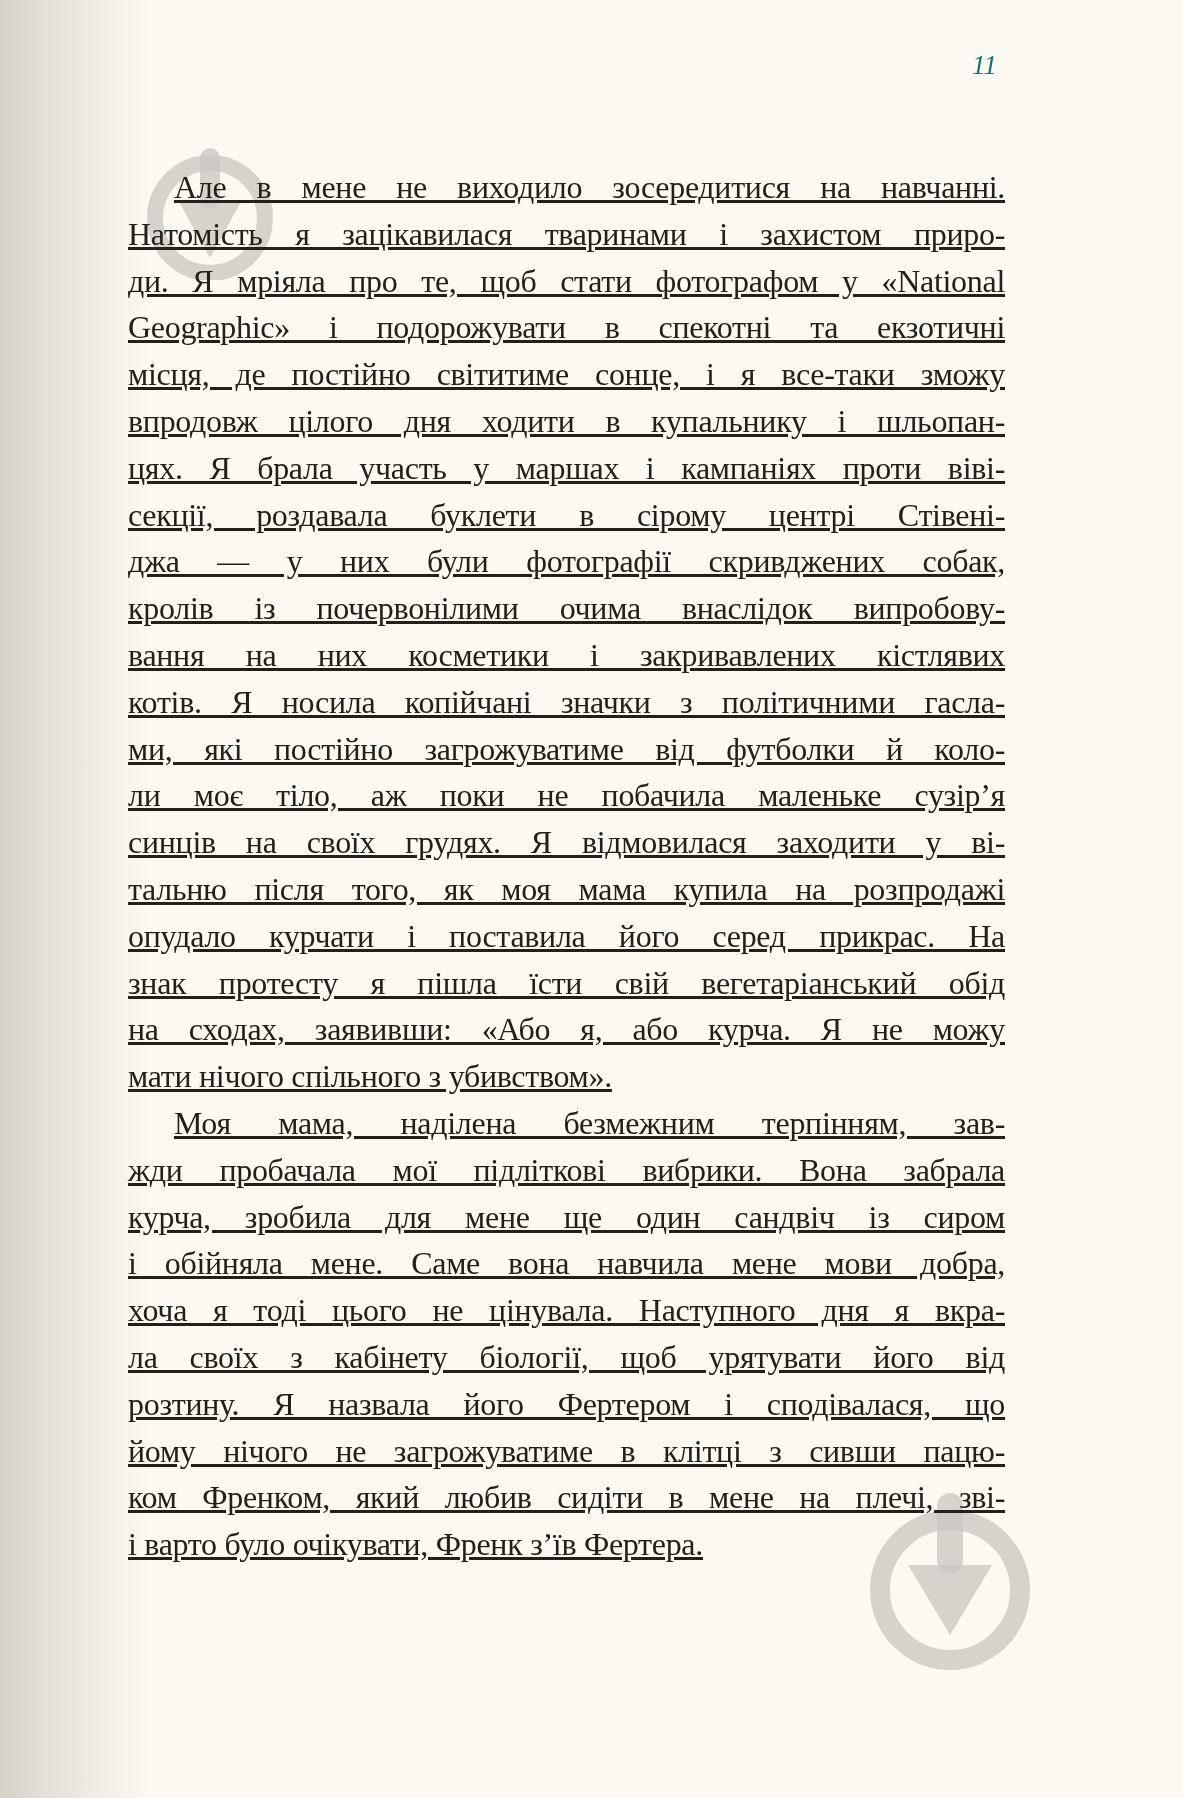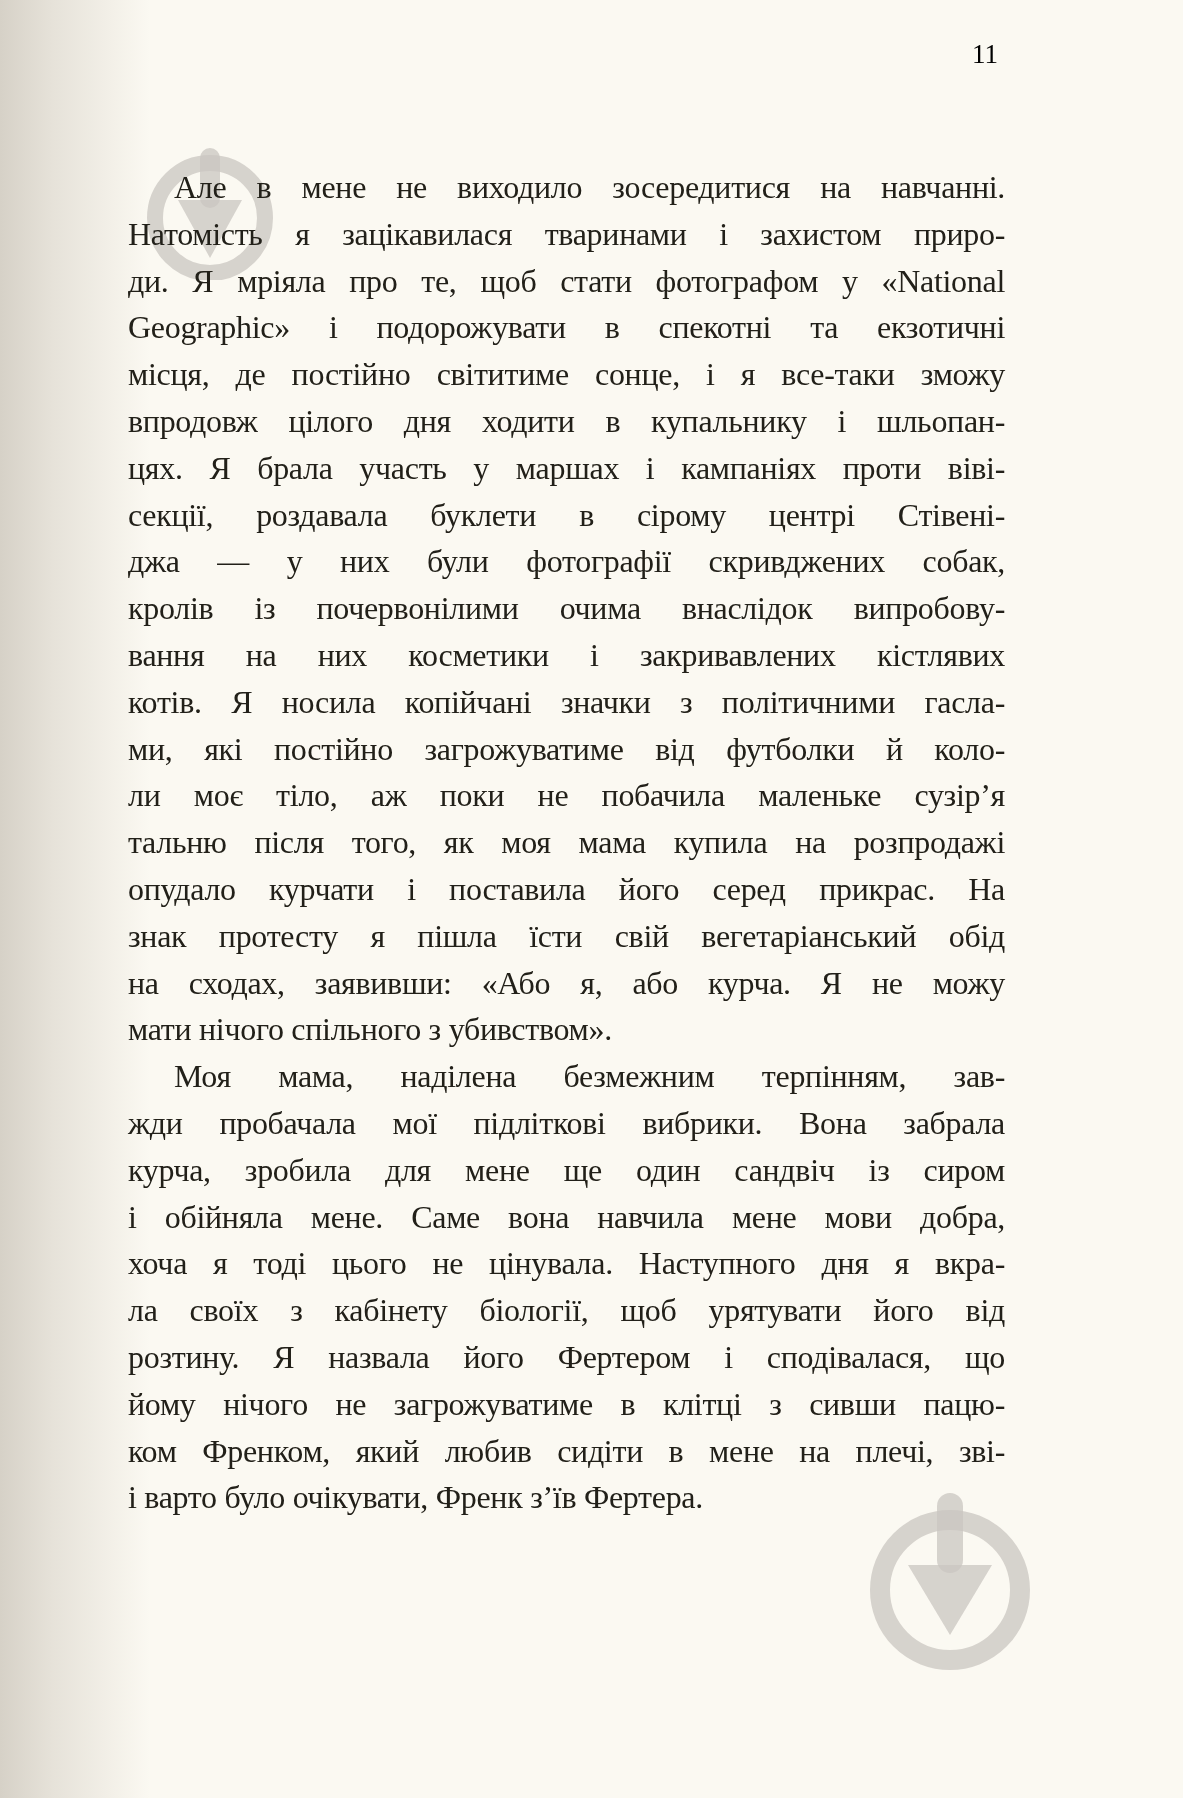--- a/index.html
+++ b/index.html
@@ -17,24 +17,25 @@
     }
     .gutter-shade {
       position: absolute;
       left: 0; top: 0;
       width: 150px; height: 1798px;
       background: linear-gradient(to right, #d6d1c7 0%, #e6e2d9 35%, #f3f0e8 75%, rgba(251,249,242,0) 100%);
     }
     .page-number {
       position: absolute;
       left: 972px;
-      top: 39px;
+      top: 50px;
       font-size: 27px;
       line-height: 30px;
-      color: #000000;
+      color: #0f766e;
+      font-style: italic;
     }
     .watermark {
       position: absolute;
       pointer-events: none;
     }
     .watermark svg { display: block; }
     .wm-top-left { left: 140px; top: 140px; }
     .wm-bottom-right { left: 870px; top: 1485px; }
     .text-block {
       position: absolute;
@@ -44,20 +45,21 @@
       font-size: 32px;
       line-height: 46.8px;
       letter-spacing: -0.3px;
     }
     .line {
       display: block;
       white-space: nowrap;
       text-align: justify;
       text-align-last: justify;
       height: 46.8px;
+      text-decoration: underline;
     }
     .line.indent { padding-left: 46px; }
     .line.last { text-align-last: left; }
   </style>
 </head>
 <body>
 
 <div class="gutter-shade"></div>
 
 <div class="watermark wm-top-left">
@@ -87,20 +89,21 @@
     <span class="line">місця, де постійно світитиме сонце, і я все-таки зможу</span>
     <span class="line">впродовж цілого дня ходити в купальнику і шльопан-</span>
     <span class="line">цях. Я брала участь у маршах і кампаніях проти віві-</span>
     <span class="line">секції, роздавала буклети в сірому центрі Стівені-</span>
     <span class="line">джа — у них були фотографії скривджених собак,</span>
     <span class="line">кролів із почервонілими очима внаслідок випробову-</span>
     <span class="line">вання на них косметики і закривавлених кістлявих</span>
     <span class="line">котів. Я носила копійчані значки з політичними гасла-</span>
     <span class="line">ми, які постійно загрожуватиме від футболки й коло-</span>
     <span class="line">ли моє тіло, аж поки не побачила маленьке сузір’я</span>
+    <span class="line">синців на своїх грудях. Я відмовилася заходити у ві-</span>
     <span class="line">тальню після того, як моя мама купила на розпродажі</span>
     <span class="line">опудало курчати і поставила його серед прикрас. На</span>
     <span class="line">знак протесту я пішла їсти свій вегетаріанський обід</span>
     <span class="line">на сходах, заявивши: «Або я, або курча. Я не можу</span>
     <span class="line last">мати нічого спільного з убивством».</span>
   </div>
   <div>
     <span class="line indent">Моя мама, наділена безмежним терпінням, зав-</span>
     <span class="line">жди пробачала мої підліткові вибрики. Вона забрала</span>
     <span class="line">курча, зробила для мене ще один сандвіч із сиром</span>

